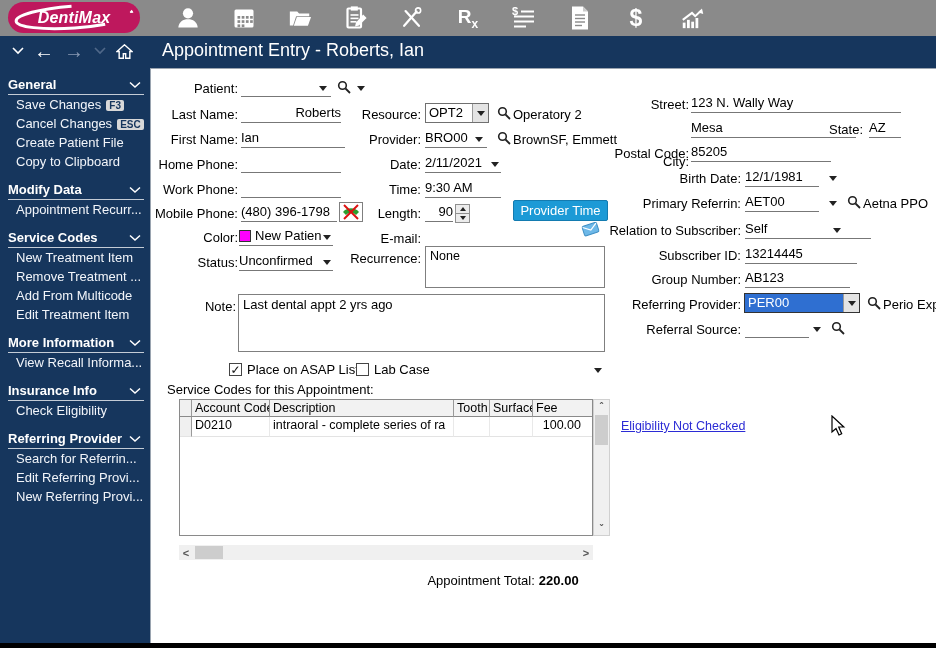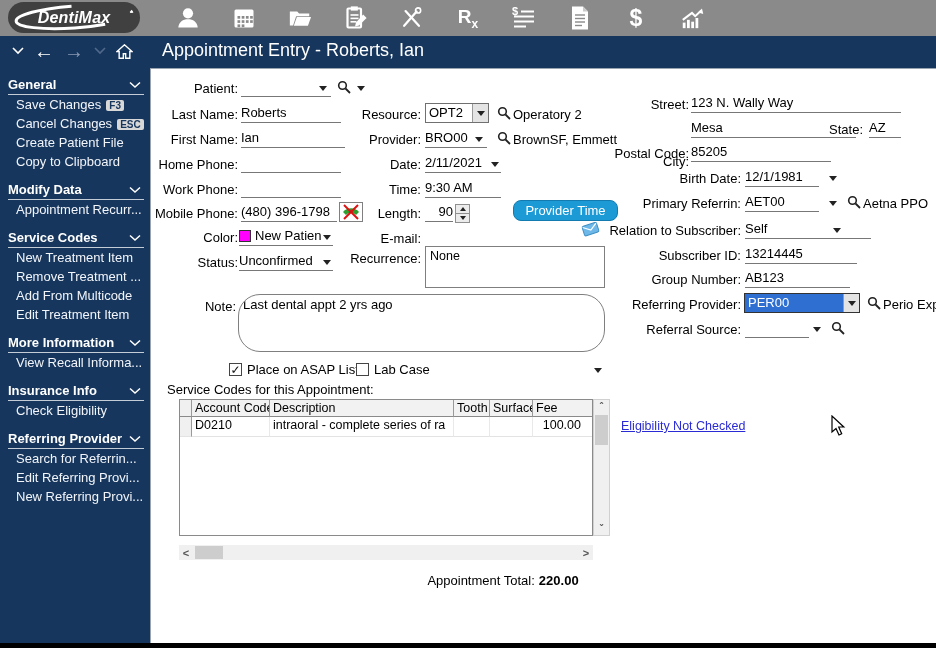--- a/index.html
+++ b/index.html
@@ -1,21 +1,21 @@
 <!DOCTYPE html>
 <html><head>
 <meta charset="utf-8">
 <style>
   * { margin:0; padding:0; box-sizing:border-box; }
   body { font-family:"Liberation Sans", sans-serif; background:#dcdcdc; }
   #app { position:relative; width:936px; height:648px; background:#fff; overflow:hidden; }
 
   
   #toolbar { position:absolute; left:0; top:0; width:936px; height:36px; background:#8a8a8a; }
-  .logo { position:absolute; left:8px; top:2px; width:132px; height:31px; background:#404040;
+  .logo { position:absolute; left:8px; top:2px; width:132px; height:31px; background:#be185d;
           border-radius:16px; display:flex; align-items:center; justify-content:center; }
   .logo-text { color:#fff; font-style:italic; font-weight:bold; font-size:16px; letter-spacing:.2px; }
   .logo-swoosh { position:absolute; left:0; top:0; pointer-events:none; }
   .ticons { position:absolute; left:176px; top:4px; display:flex; gap:32px; align-items:center; height:28px; }
   .ticon { width:24px; height:26px; display:flex; align-items:center; justify-content:center; cursor:pointer; }
   .rx { color:#fff; font-weight:bold; font-size:19px; line-height:1; }
   .rx sub { font-size:12px; font-weight:bold; }
   .dollar { color:#fff; font-weight:bold; font-size:23px; line-height:1; }
 
   
@@ -288,21 +288,21 @@
     <span class="rl" style="left:87px; top:12px;">Patient:</span>
     <span class="ul" style="left:90px; top:10px; width:90px;"></span>
     <span class="tri" style="left:168px; top:17px;"></span>
     <svg class="mag" style="left:186px; top:11px;" width="15" height="15">
         <circle cx="5.5" cy="5.5" r="3.8" fill="none" stroke="#222" stroke-width="1.6"></circle>
         <path d="M8.5 8.5 13 13" stroke="#222" stroke-width="1.8"></path>
       </svg>
     <span class="tri" style="left:206px; top:17px;"></span>
 
     <span class="rl" style="left:87px; top:38px;">Last Name:</span>
-    <span class="ul" style="left:90px; top:36px; width:100px;">Roberts</span>
+    <span class="ul" style="left:90px; top:36px; width:100px;text-align:right;">Roberts</span>
 
     <span class="rl" style="left:87px; top:63px;">First Name:</span>
     <span class="ul" style="left:90px; top:61px; width:104px;">Ian</span>
 
     <span class="rl" style="left:87px; top:88px;">Home Phone:</span>
     <span class="ul" style="left:90px; top:86px; width:100px;"></span>
 
     <span class="rl" style="left:87px; top:113px;">Work Phone:</span>
     <span class="ul" style="left:90px; top:111px; width:100px;"></span>
 
@@ -358,36 +358,36 @@
     <span class="rl" style="left:270px; top:137px;">Length:</span>
     <span class="ul" style="left:274px; top:135px; width:28px; text-align:right;">90</span>
     <div class="spin" style="left:304px; top:135px;">
       <div>
           <span class="up"></span>
         </div>
       <div>
           <span class="dn"></span>
         </div>
     </div>
-    <div class="btn-blue" style="left:362px; top:131px; width:105px; height:21px;border-radius:8px;">Provider Time</div>
+    <div class="btn-blue" style="left:362px; top:131px; width:95px; height:21px;">Provider Time</div>
 
     <span class="rl" style="left:270px; top:162px;">E-mail:</span>
     <span class="ul" style="left:274px; top:160px; width:168px;"></span>
     <svg class="mag" style="left:430px; top:152px;" width="20" height="16" viewBox="0 0 20 16">
         <g transform="rotate(-18 10 8)">
           <rect x="2" y="3" width="15" height="10" rx="1.5" fill="#6db8e8" stroke="#3f8fc4"></rect>
           <path d="M2.5 4 9.5 9 16.5 4" fill="none" stroke="#fff" stroke-width="1.2"></path>
         </g>
       </svg>
 
     <span class="rl" style="left:270px; top:182px;">Recurrence:</span>
     <div class="box" style="left:274px; top:177px; width:180px; height:42px;">None</div>
 
     <span class="rl" style="left:85px; top:230px;">Note:</span>
-    <div class="box" style="left:87px; top:225px; width:367px; height:58px; font-size:13px;border-radius:22px;">Last dental appt 2 yrs ago</div>
+    <div class="box" style="left:87px; top:225px; width:367px; height:58px; font-size:13px;">Last dental appt 2 yrs ago</div>
 
     <span class="cb" style="left:78px; top:294px;">✓</span>
     <span class="cblab" style="left:96px; top:293px;">Place on ASAP List</span>
     <span class="cb" style="left:205px; top:294px;"></span>
     <span class="cblab" style="left:223px; top:293px;">Lab Case</span>
     <span class="tri" style="left:443px; top:299px;"></span>
 
     <span class="cblab" style="left:16px; top:313px;">Service Codes for this Appointment:</span>
 
     <div id="svc-table">

